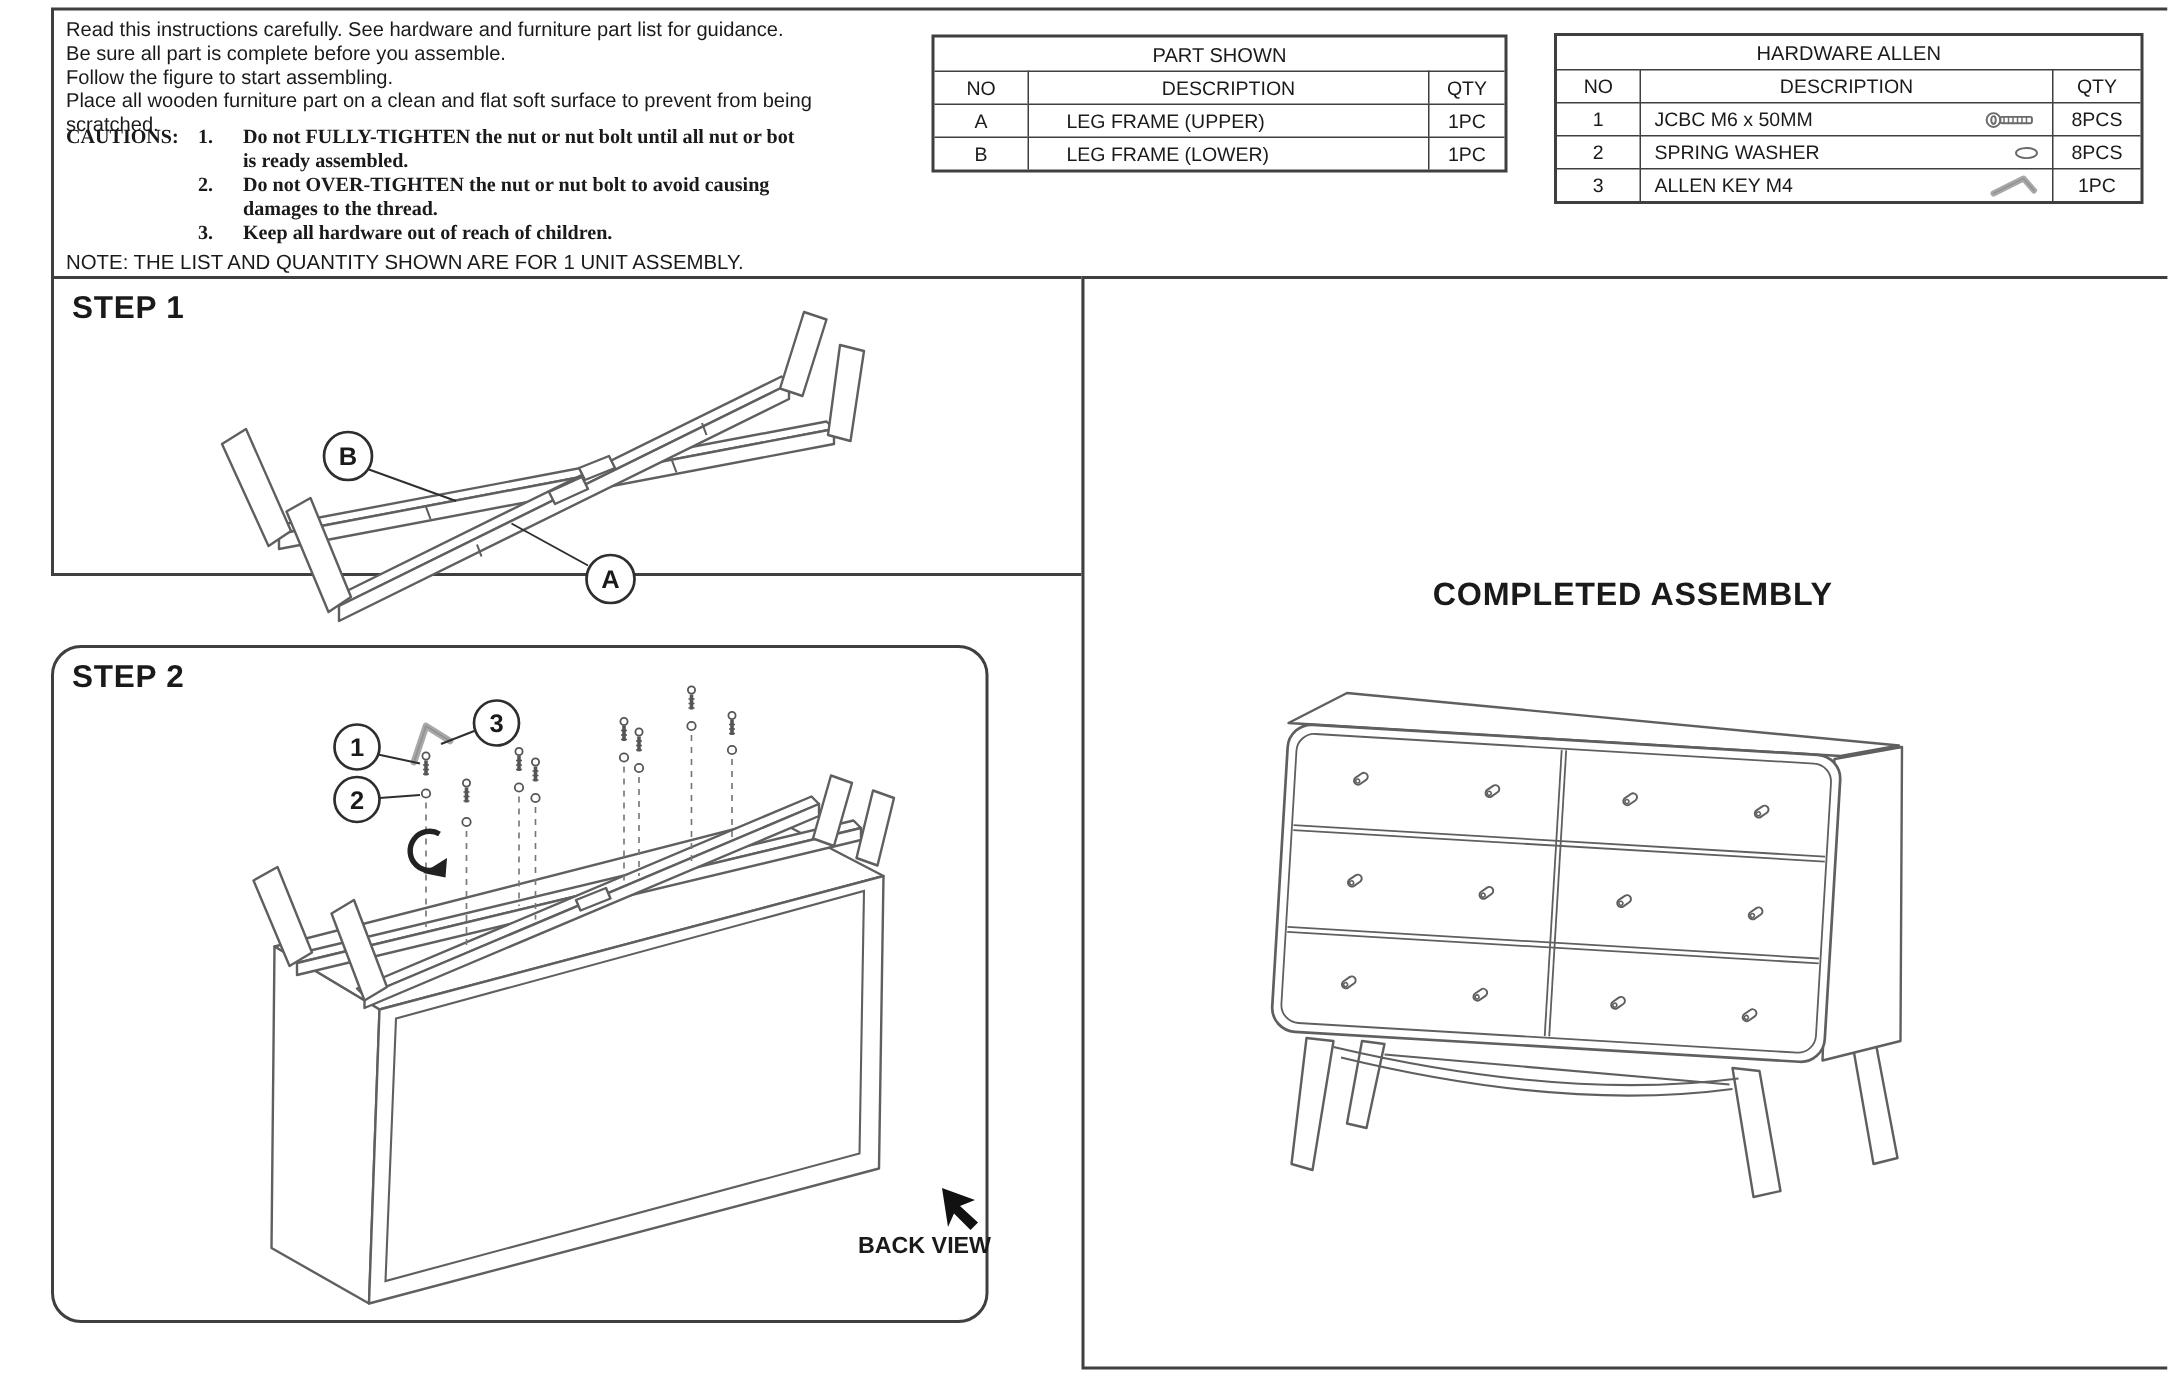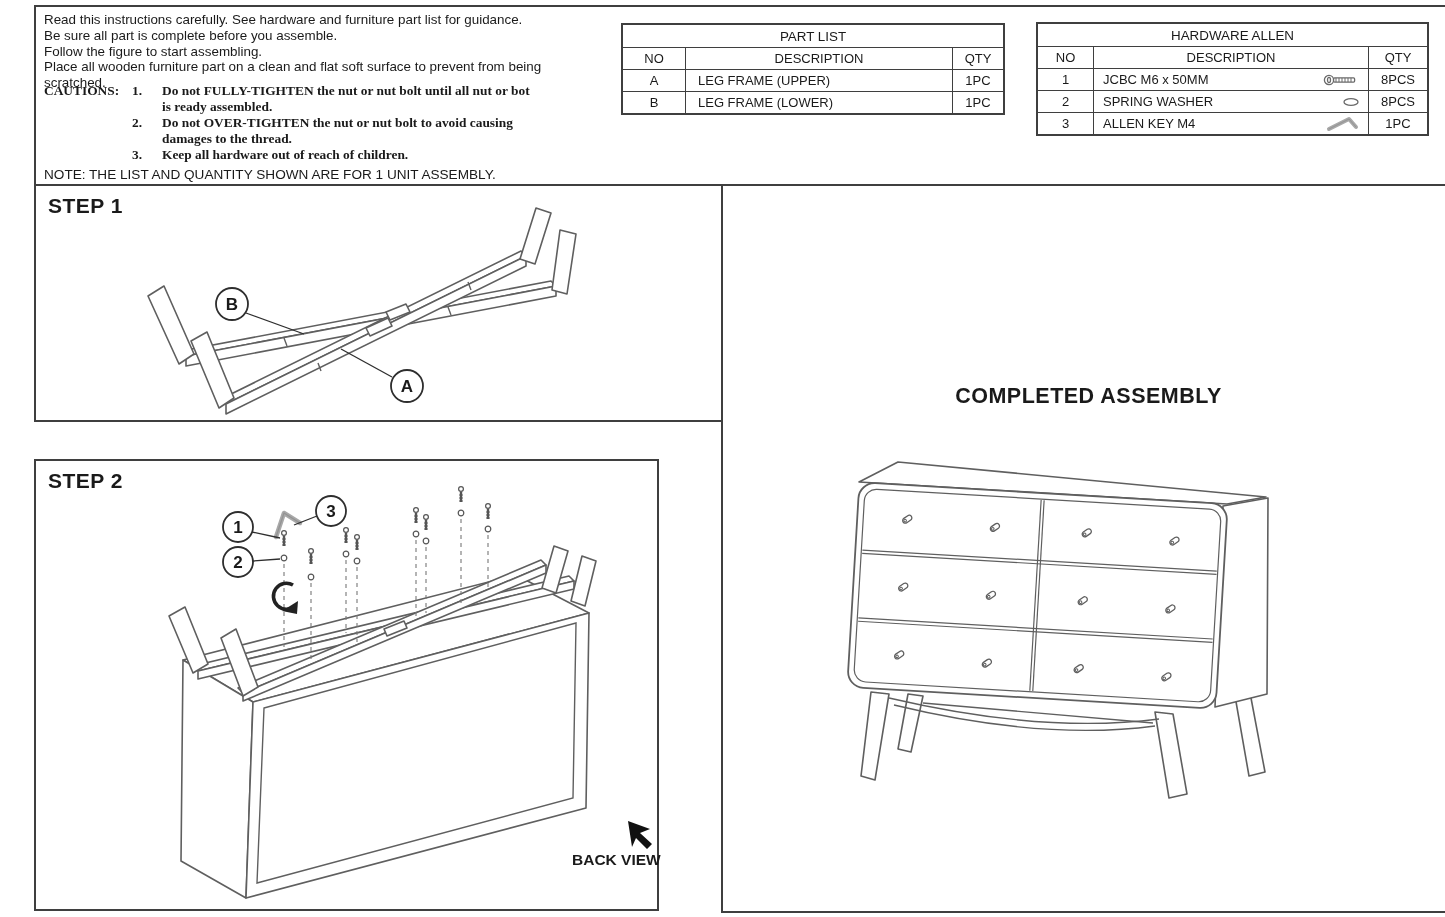--- a/index.html
+++ b/index.html
@@ -10,30 +10,30 @@
   #top-box{left:10px;top:5px;width:1422px;height:181px;}
   #instructions{position:absolute;left:8px;top:5px;width:560px;font-size:13.4px;line-height:15.8px;}
   #cautions{position:absolute;left:8px;top:76px;display:grid;grid-template-columns:88px 30px 400px;font-size:13.4px;line-height:16px;font-weight:bold;font-family:Liberation Serif, serif;}
   #cautions .cau-num{text-align:left;}
   #note-line{position:absolute;left:8px;top:160px;font-size:13.6px;}
   
   .ptable{position:absolute;border:2px solid #3f3f3f;box-sizing:border-box;font-size:13px;background:#fff;}
   .ptable .trow{display:grid;box-sizing:border-box;}
   .ptable .cell{border-top:1.5px solid #3f3f3f;border-left:1.5px solid #3f3f3f;height:22px;display:flex;align-items:center;justify-content:center;box-sizing:border-box;overflow:hidden;}
   .ptable .trow .cell:first-child{border-left:none;}
-  .ptable .cell.left{justify-content:flex-start;padding-left:12px;}
+  .ptable .cell.left{justify-content:flex-start;padding-left:25px;}
   .ptable .cell.desc-ico{justify-content:space-between;padding-left:9px;padding-right:6px;}
   #part-list{left:585px;top:16px;width:384px;}
   #part-list .trow{grid-template-columns:62px 267px 51px;}
   #hardware-list{left:1000px;top:15px;width:393px;}
   #hardware-list .trow{grid-template-columns:55px 275px 59px;}
   .ttitle{height:22px;display:flex;align-items:center;justify-content:center;font-size:13.4px;}
   
-  #step1-panel{left:10px;top:184px;width:689px;height:238px;}
-  #step2-panel{left:10px;top:459px;width:625px;height:452px;}
+  #step1-panel{left:10px;top:184px;width:689px;height:200px;}
+  #step2-panel{left:10px;top:430px;width:625px;height:452px;border-radius:20px;}
   #right-panel{left:697px;top:184px;width:735px;height:729px;}
   .step-label{position:absolute;left:12px;top:8px;font-size:21px;font-weight:bold;letter-spacing:.5px;}
   #completed-title{position:absolute;left:0;top:198px;width:100%;text-align:center;font-size:21.5px;font-weight:bold;letter-spacing:.5px;}
   #back-view-label{position:absolute;left:536px;top:390px;width:140px;font-size:15.5px;font-weight:bold;}
   .draw{position:absolute;left:0;top:0;}
   svg{display:block;}
   .ln{fill:#fff;stroke:#5f5f5f;stroke-width:1.6;stroke-linejoin:round;}
   .ln2{fill:none;stroke:#5f5f5f;stroke-width:1.4;}
   .callout{fill:#fff;stroke:#2e2e2e;stroke-width:1.8;}
   .callout-txt{font-family:"Liberation Sans",sans-serif;font-weight:bold;font-size:17px;fill:#1a1a1a;text-anchor:middle;}
@@ -68,21 +68,21 @@
       </div>
       <div></div>
       <div class="cau-num">3.</div>
       <div class="cau-text">
         <span>Keep all hardware out of reach of children.</span>
       </div>
     </div>
     <div id="note-line">NOTE: THE LIST AND QUANTITY SHOWN ARE FOR 1 UNIT ASSEMBLY.</div>
 
     <div id="part-list" class="ptable">
-      <div class="ttitle">PART LIST</div>
+      <div class="ttitle">PART SHOWN</div>
       <div class="trow">
         <div class="cell">NO</div>
         <div class="cell">DESCRIPTION</div>
         <div class="cell">QTY</div>
       </div>
       <div class="trow">
         <div class="cell">A</div>
         <div class="cell left">LEG FRAME (UPPER)</div>
         <div class="cell">1PC</div>
       </div>

